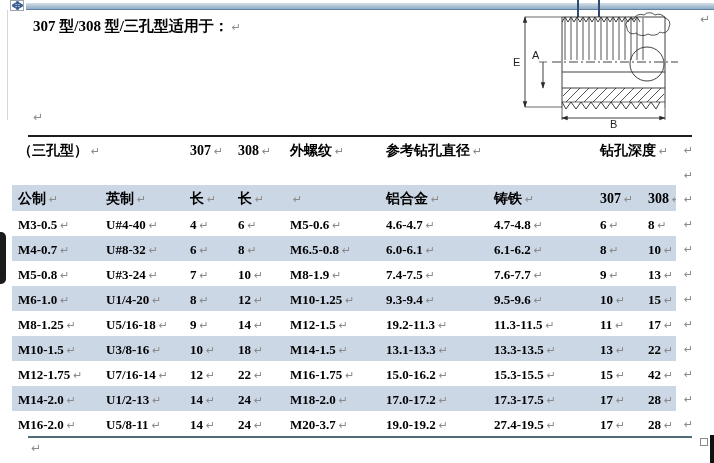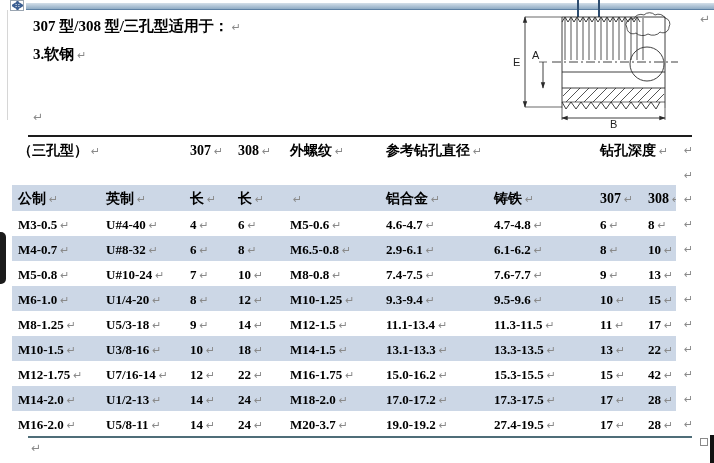--- a/index.html
+++ b/index.html
@@ -71,23 +71,20 @@
   <div class="left-edge-line"></div>
   <div class="black-bar"></div>
   <div class="corner-strip"></div>
   <div class="callout-line" style="left:577px;"></div>
   <div class="callout-line" style="left:598px;"></div>
 
   <div class="intro">
     <div class="line">
       <span>307 型/308 型/三孔型适用于：</span><span class="mk">↵</span>
     </div>
-    <div class="line">
-      <span>3.软钢</span><span class="mk">↵</span>
-    </div>
   </div>
   <span class="lone-mark" style="left:33px;top:110px;">↵</span>
   <span class="lone-mark" style="left:700px;top:12px;">↵</span>
   <span class="lone-mark" style="left:31px;top:441px;">↵</span>
 
   <div class="diagram">
     <svg width="182" height="126" viewBox="0 0 182 126">
       <defs>
         <marker id="ah" viewBox="0 0 10 10" refX="9" refY="5" markerWidth="7" markerHeight="7" orient="auto-start-reverse">
           <path d="M0 1.5 L10 5 L0 8.5 z" fill="#2a2a2a"></path>
@@ -216,57 +213,57 @@
             <td><span>6</span><span class="mk">↵</span></td>
             <td><span>8</span><span class="mk">↵</span></td>
             <td class="endc mk">↵</td>
           </tr>
           <tr class="data shade">
             <td><span>M4-0.7</span><span class="mk">↵</span></td>
             <td><span>U#8-32</span><span class="mk">↵</span></td>
             <td><span>6</span><span class="mk">↵</span></td>
             <td><span>8</span><span class="mk">↵</span></td>
             <td><span>M6.5-0.8</span><span class="mk">↵</span></td>
-            <td><span>2.9-6.1</span><span class="mk">↵</span></td>
+            <td><span>6.0-6.1</span><span class="mk">↵</span></td>
             <td><span>6.1-6.2</span><span class="mk">↵</span></td>
             <td><span>8</span><span class="mk">↵</span></td>
             <td><span>10</span><span class="mk">↵</span></td>
             <td class="endc mk">↵</td>
           </tr>
           <tr class="data">
             <td><span>M5-0.8</span><span class="mk">↵</span></td>
-            <td><span>U#10-24</span><span class="mk">↵</span></td>
+            <td><span>U#3-24</span><span class="mk">↵</span></td>
             <td><span>7</span><span class="mk">↵</span></td>
             <td><span>10</span><span class="mk">↵</span></td>
-            <td><span>M8-0.8</span><span class="mk">↵</span></td>
+            <td><span>M8-1.9</span><span class="mk">↵</span></td>
             <td><span>7.4-7.5</span><span class="mk">↵</span></td>
             <td><span>7.6-7.7</span><span class="mk">↵</span></td>
             <td><span>9</span><span class="mk">↵</span></td>
             <td><span>13</span><span class="mk">↵</span></td>
             <td class="endc mk">↵</td>
           </tr>
           <tr class="data shade">
             <td><span>M6-1.0</span><span class="mk">↵</span></td>
             <td><span>U1/4-20</span><span class="mk">↵</span></td>
             <td><span>8</span><span class="mk">↵</span></td>
             <td><span>12</span><span class="mk">↵</span></td>
             <td><span>M10-1.25</span><span class="mk">↵</span></td>
             <td><span>9.3-9.4</span><span class="mk">↵</span></td>
             <td><span>9.5-9.6</span><span class="mk">↵</span></td>
             <td><span>10</span><span class="mk">↵</span></td>
             <td><span>15</span><span class="mk">↵</span></td>
             <td class="endc mk">↵</td>
           </tr>
           <tr class="data">
             <td><span>M8-1.25</span><span class="mk">↵</span></td>
-            <td><span>U5/3-18</span><span class="mk">↵</span></td>
+            <td><span>U5/16-18</span><span class="mk">↵</span></td>
             <td><span>9</span><span class="mk">↵</span></td>
             <td><span>14</span><span class="mk">↵</span></td>
             <td><span>M12-1.5</span><span class="mk">↵</span></td>
-            <td><span>11.1-13.4</span><span class="mk">↵</span></td>
+            <td><span>19.2-11.3</span><span class="mk">↵</span></td>
             <td><span>11.3-11.5</span><span class="mk">↵</span></td>
             <td><span>11</span><span class="mk">↵</span></td>
             <td><span>17</span><span class="mk">↵</span></td>
             <td class="endc mk">↵</td>
           </tr>
           <tr class="data shade">
             <td><span>M10-1.5</span><span class="mk">↵</span></td>
             <td><span>U3/8-16</span><span class="mk">↵</span></td>
             <td><span>10</span><span class="mk">↵</span></td>
             <td><span>18</span><span class="mk">↵</span></td>

